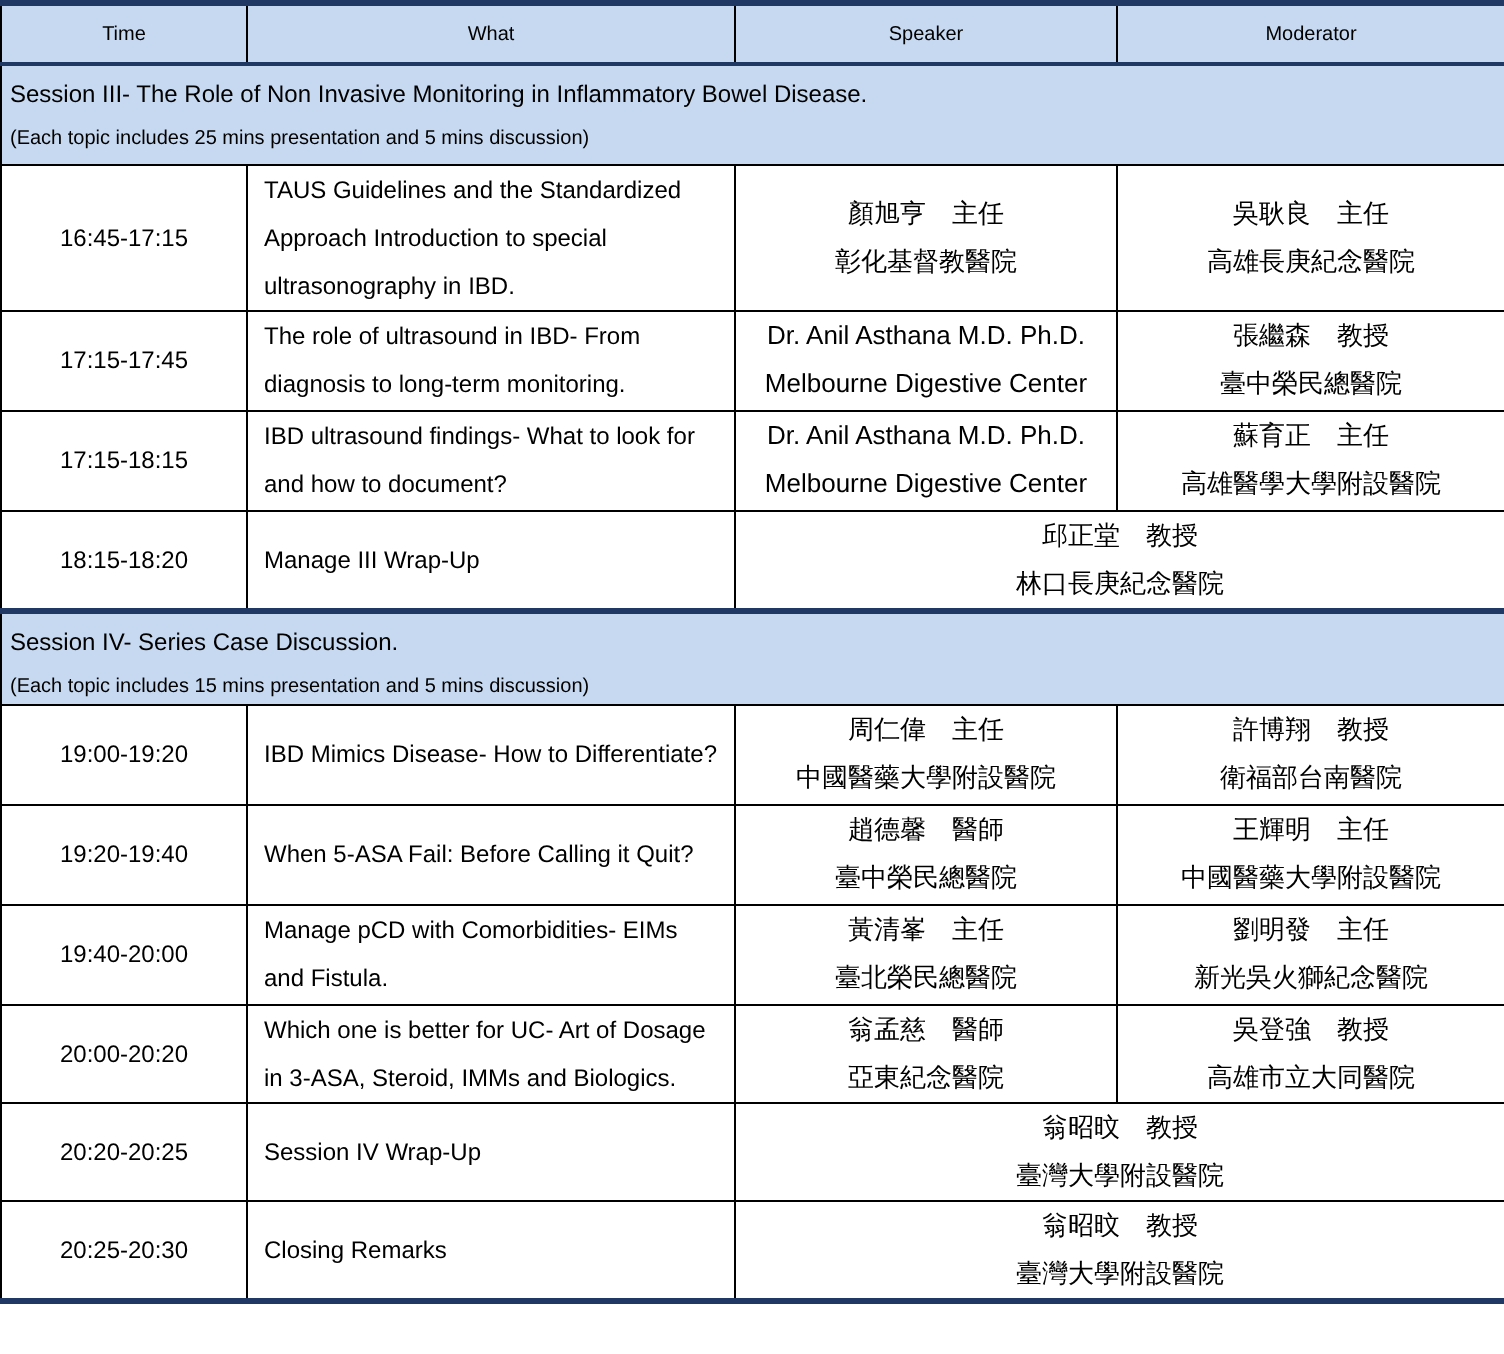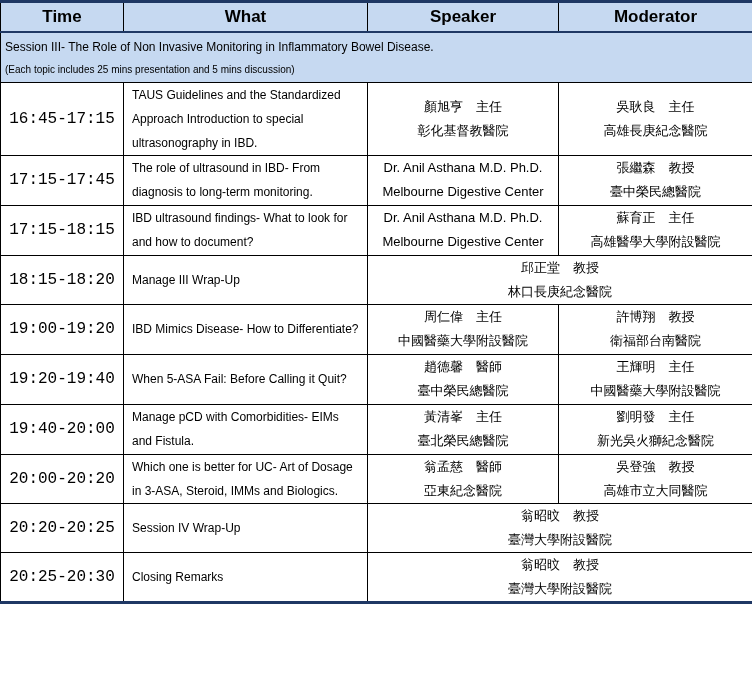--- a/index.html
+++ b/index.html
@@ -14,36 +14,36 @@
   table{
     border-collapse:collapse;
     table-layout:fixed;
     width:752px;
     font-family:"Liberation Sans","DejaVu Sans",sans-serif;
     color:var(--text);
   }
   td,th{border:1px solid var(--grid-border);padding:0;overflow:hidden;vertical-align:middle;}
   tr.head th{
     background:var(--header-bg);
-    font-weight:bold;
-    font-size:17px;
+    font-weight:normal;
+    font-size:10px;
     height:28px;
     border-top:3px solid var(--accent-border);
     border-bottom:2px solid var(--accent-border);
   }
   tr.banner td{
     background:var(--banner-bg);
     text-align:left;
     vertical-align:top;
     margin-left:24px;
   }
   tr.banner-iv td{border-top:3px solid var(--accent-border);}
   .banner-title{font-size:12px;padding:7px 4px 0 4px;}
   .banner-note{font-size:10px;padding:10px 4px 0 4px;}
-  td.time{text-align:center;font-size:16px;font-family:Liberation Mono, monospace;}
+  td.time{text-align:center;font-size:12px;}
   td.topic{text-align:left;font-size:12px;line-height:24px;padding:0 8px;}
   td.person{text-align:center;font-size:13px;line-height:24px;}
   td.span-label{text-align:center;font-size:12px;}
   tr.last td{border-bottom:3px solid var(--accent-border);}
 </style>
 </head>
 <body>
 
 <table>
   <colgroup>
@@ -110,20 +110,26 @@
   <tr style="height:48px">
     <td class="time">18:15-18:20</td>
     <td class="topic">Manage III Wrap-Up</td>
     <td class="person" colspan="2">
       <div>邱正堂　教授</div>
       <div>林口長庚紀念醫院</div>
     </td>
   </tr>
 
 
+  <tr class="banner banner-iv" style="height:47px">
+    <td colspan="4">
+      <div class="banner-title">Session IV- Series Case Discussion.</div>
+      <div class="banner-note">(Each topic includes 15 mins presentation and 5 mins discussion)</div>
+    </td>
+  </tr>
 
   <tr style="height:50px">
     <td class="time">19:00-19:20</td>
     <td class="topic">IBD Mimics Disease- How to Differentiate?</td>
     <td class="person">
       <div>周仁偉　主任</div>
       <div>中國醫藥大學附設醫院</div>
     </td>
     <td class="person">
       <div>許博翔　教授</div>

